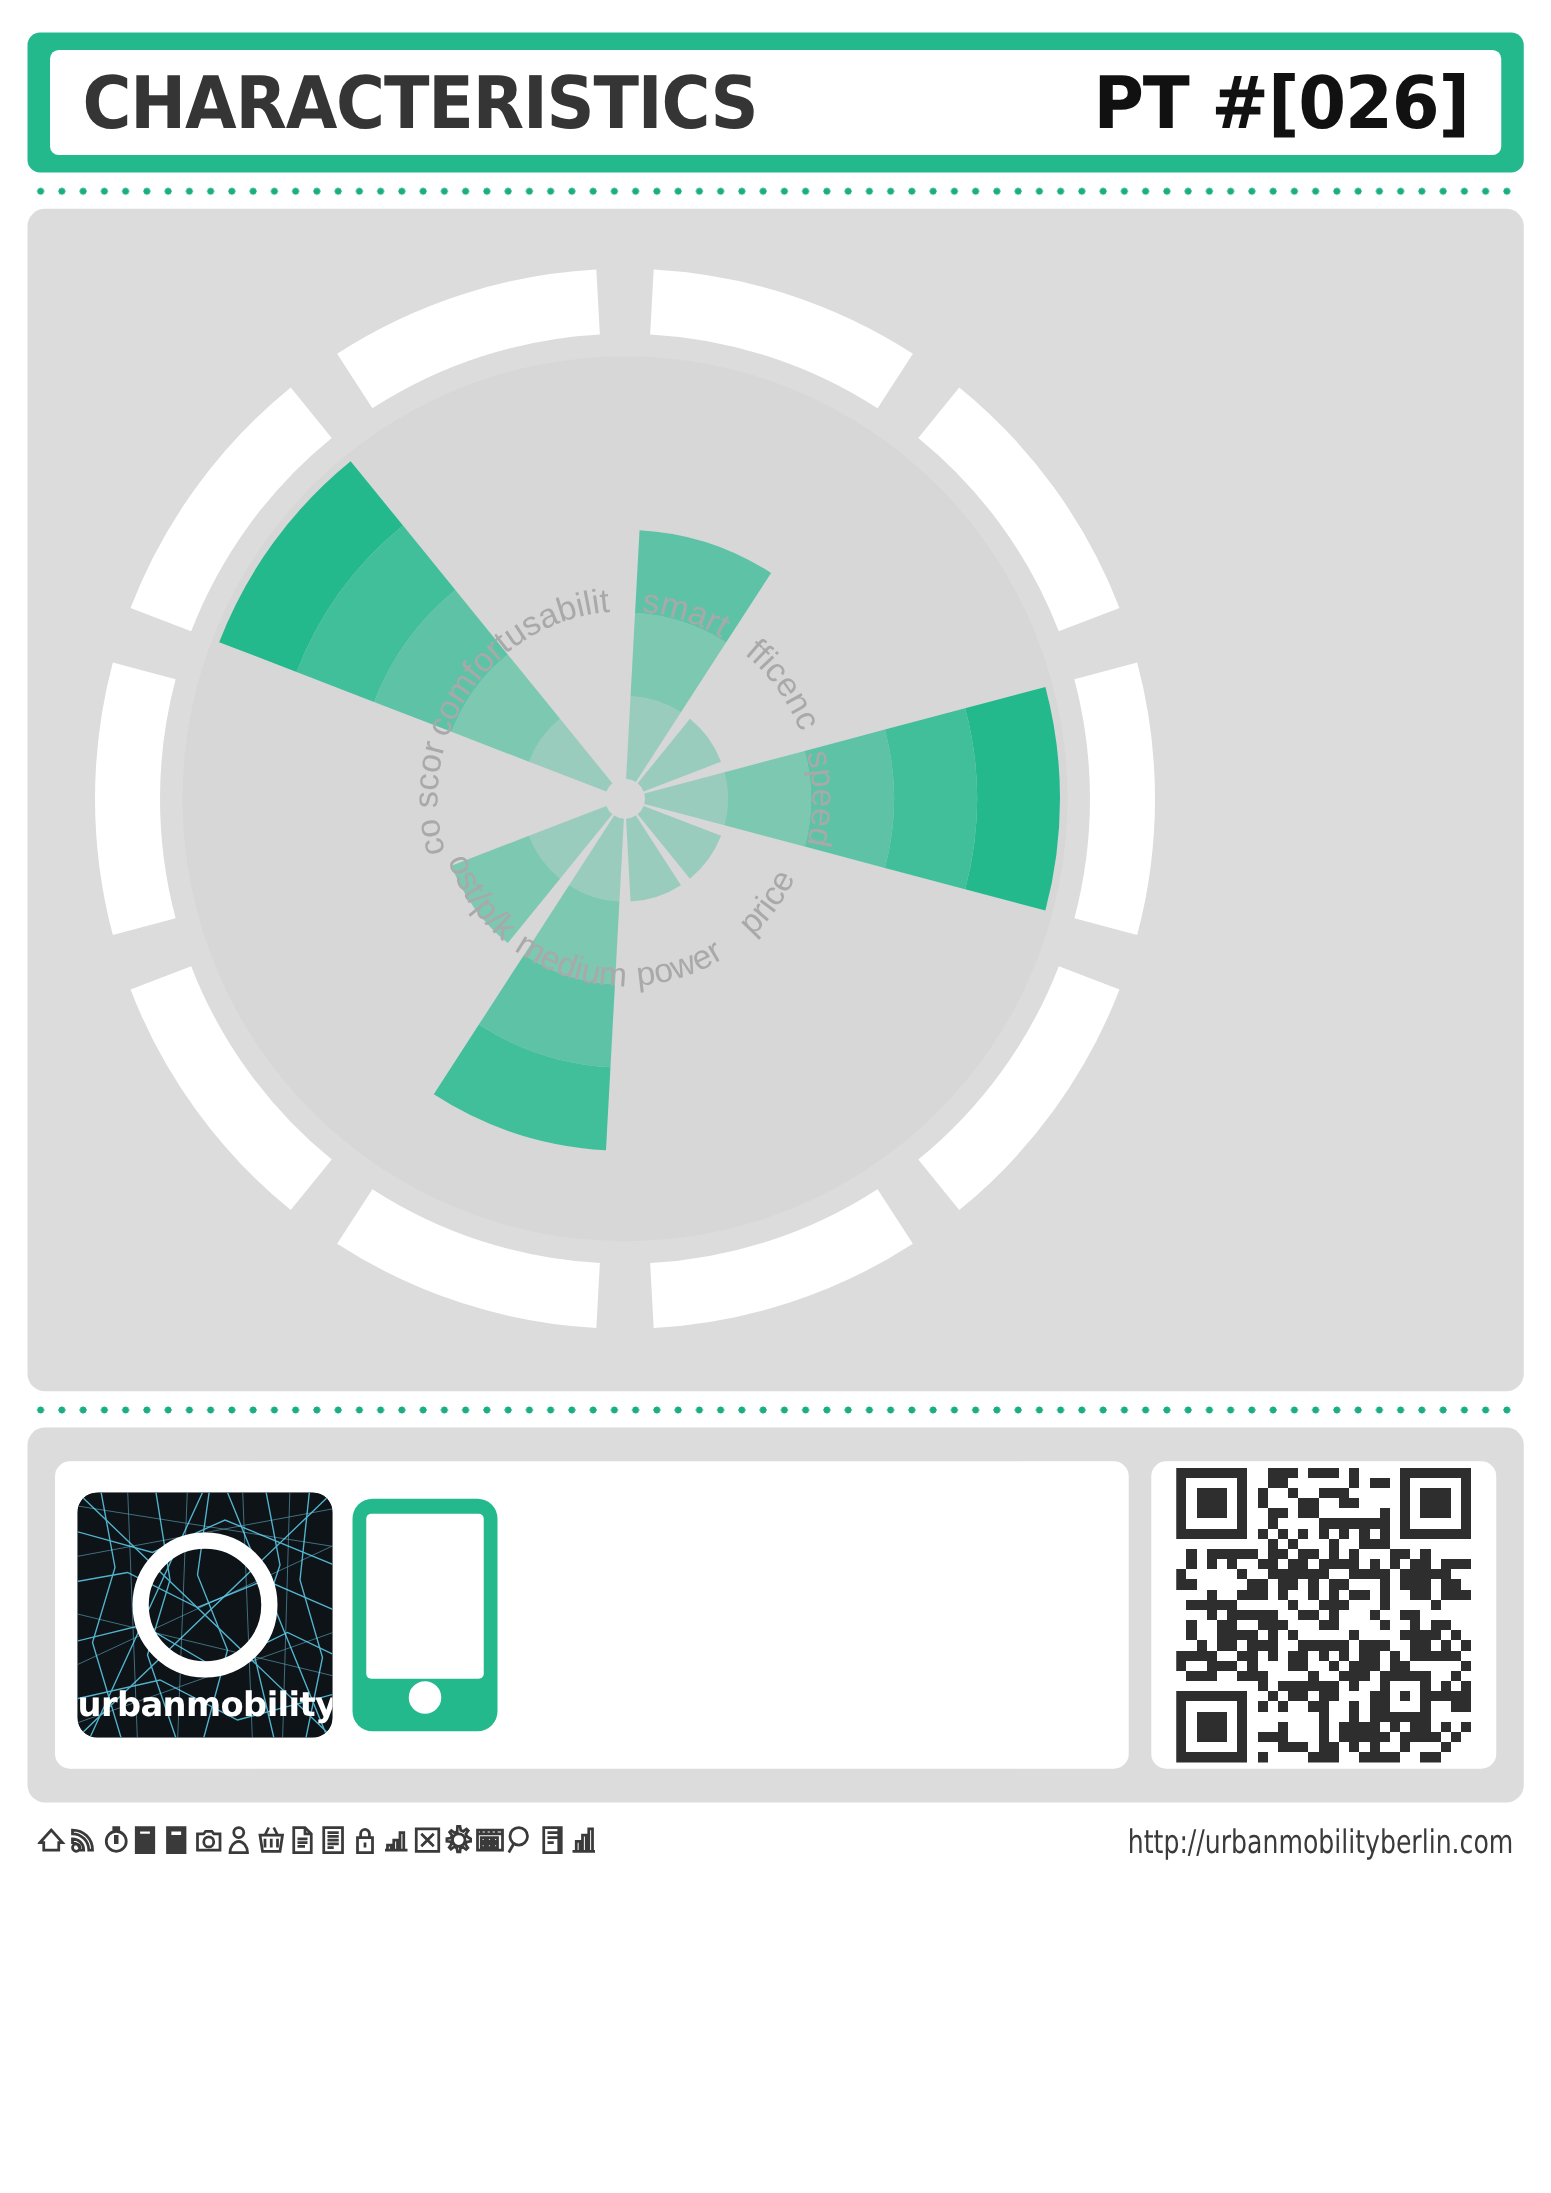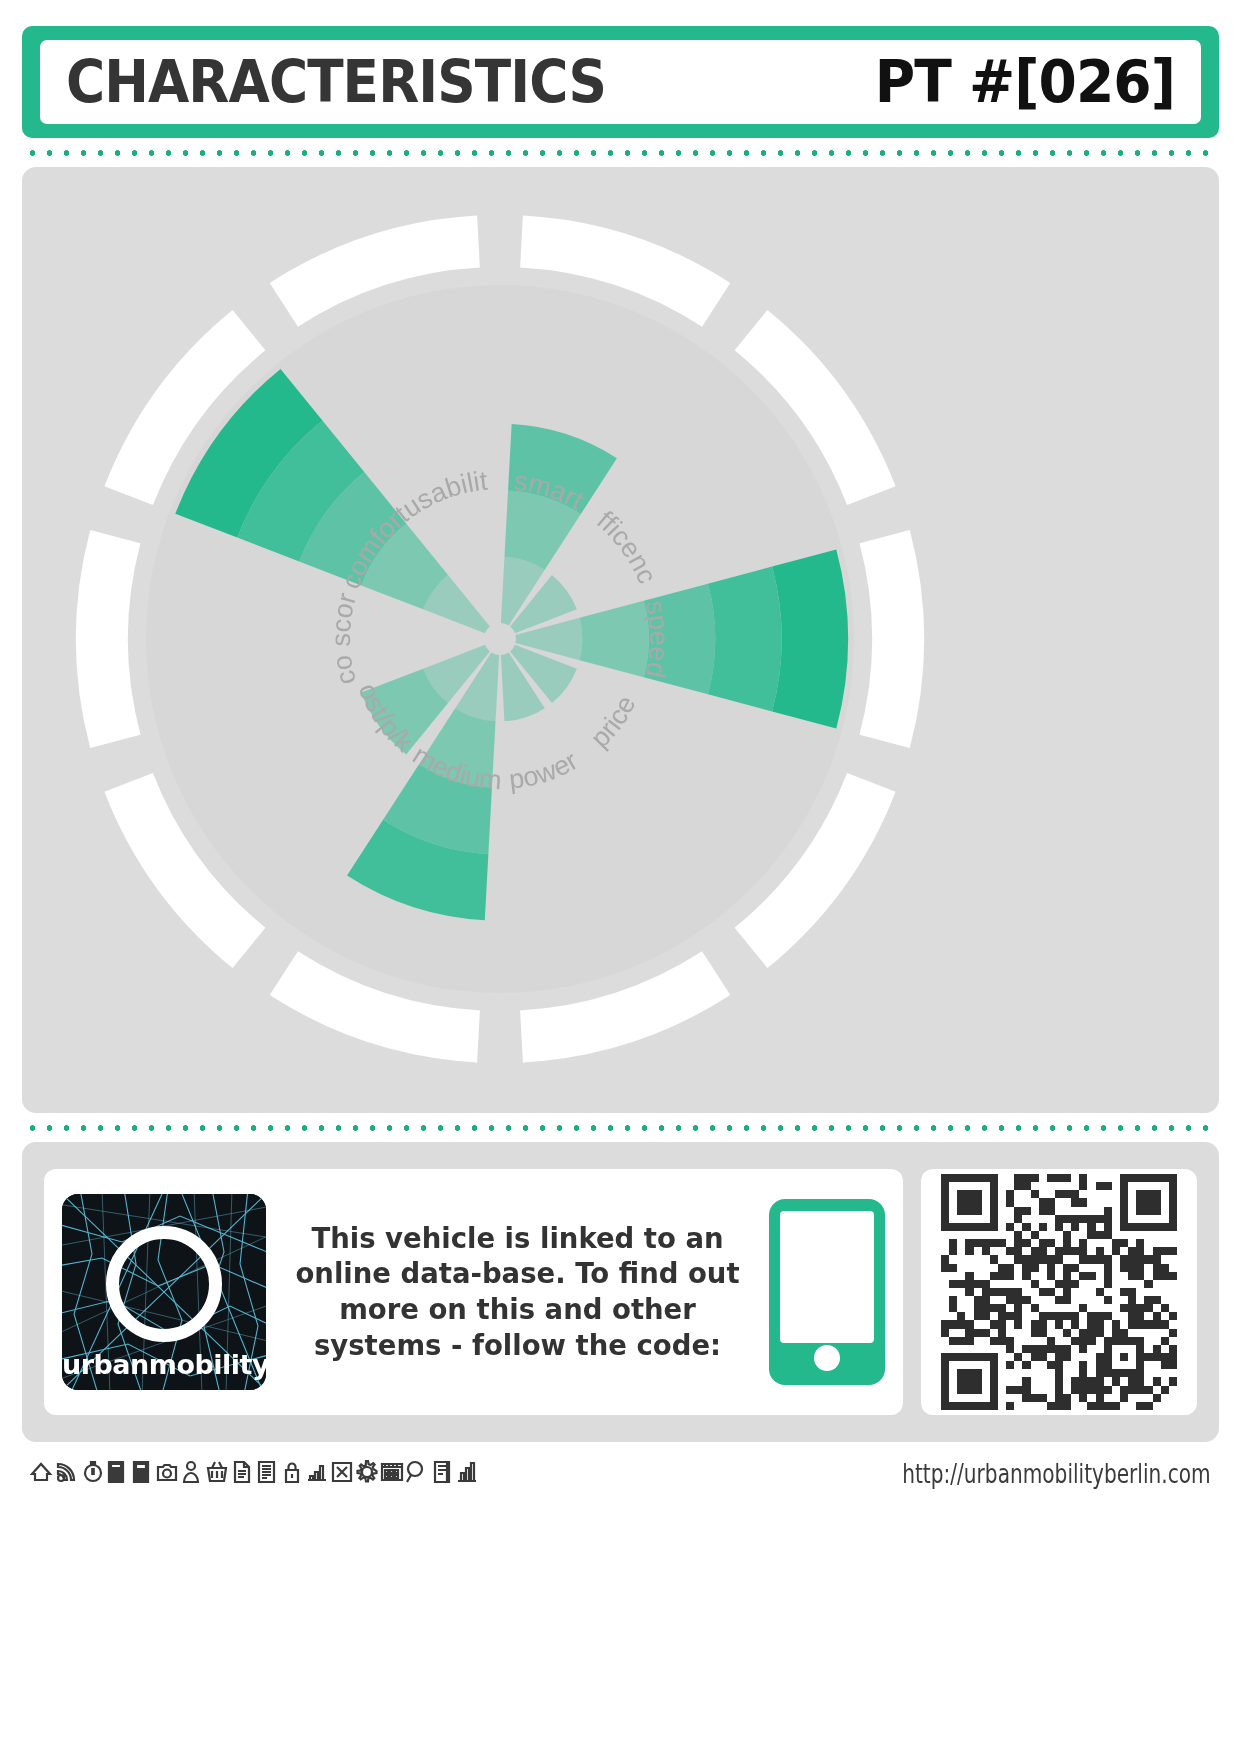--- a/index.html
+++ b/index.html
@@ -266,21 +266,20 @@
           </g>
           <g stroke="#7fe0ff" stroke-width="0.6" fill="none" opacity="0.6">
             <path d="M-5 10 L210 44 M-5 52 L210 12 M-5 96 L210 148 M-5 140 L210 40 M-5 186 L210 110"></path>
             <path d="M40 -5 L48 200 M88 -5 L80 200 M132 -5 L140 200 M170 -5 L164 200"></path>
           </g>
         </svg>
         <div class="logo-ring"></div>
         <div class="logo-word">urbanmobility</div>
       </div>
 
-      <div class="info-text">This vehicle is linked to an online data-base. To find out more on this and other systems - follow the code:</div>
 
       <div class="phone">
         <div class="phone-screen"></div>
         <div class="phone-btn"></div>
       </div>
     </div>
 
     <div class="qr-box">
       <svg id="qr" width="236" height="236" viewBox="0 0 29 29" shape-rendering="crispEdges">
           <path d="M0 0h1v1h-1zM1 0h1v1h-1zM2 0h1v1h-1zM3 0h1v1h-1zM4 0h1v1h-1zM5 0h1v1h-1zM6 0h1v1h-1zM9 0h1v1h-1zM10 0h1v1h-1zM11 0h1v1h-1zM13 0h1v1h-1zM14 0h1v1h-1zM15 0h1v1h-1zM17 0h1v1h-1zM22 0h1v1h-1zM23 0h1v1h-1zM24 0h1v1h-1zM25 0h1v1h-1zM26 0h1v1h-1zM27 0h1v1h-1zM28 0h1v1h-1zM0 1h1v1h-1zM6 1h1v1h-1zM9 1h1v1h-1zM10 1h1v1h-1zM17 1h1v1h-1zM19 1h1v1h-1zM20 1h1v1h-1zM22 1h1v1h-1zM28 1h1v1h-1zM0 2h1v1h-1zM2 2h1v1h-1zM3 2h1v1h-1zM4 2h1v1h-1zM6 2h1v1h-1zM8 2h1v1h-1zM11 2h1v1h-1zM14 2h1v1h-1zM15 2h1v1h-1zM16 2h1v1h-1zM22 2h1v1h-1zM24 2h1v1h-1zM25 2h1v1h-1zM26 2h1v1h-1zM28 2h1v1h-1zM0 3h1v1h-1zM2 3h1v1h-1zM3 3h1v1h-1zM4 3h1v1h-1zM6 3h1v1h-1zM8 3h1v1h-1zM12 3h1v1h-1zM13 3h1v1h-1zM16 3h1v1h-1zM17 3h1v1h-1zM22 3h1v1h-1zM24 3h1v1h-1zM25 3h1v1h-1zM26 3h1v1h-1zM28 3h1v1h-1zM0 4h1v1h-1zM2 4h1v1h-1zM3 4h1v1h-1zM4 4h1v1h-1zM6 4h1v1h-1zM9 4h1v1h-1zM10 4h1v1h-1zM12 4h1v1h-1zM13 4h1v1h-1zM20 4h1v1h-1zM22 4h1v1h-1zM24 4h1v1h-1zM25 4h1v1h-1zM26 4h1v1h-1zM28 4h1v1h-1zM0 5h1v1h-1zM6 5h1v1h-1zM9 5h1v1h-1zM14 5h1v1h-1zM15 5h1v1h-1zM16 5h1v1h-1zM17 5h1v1h-1zM18 5h1v1h-1zM19 5h1v1h-1zM20 5h1v1h-1zM22 5h1v1h-1zM28 5h1v1h-1zM0 6h1v1h-1zM1 6h1v1h-1zM2 6h1v1h-1zM3 6h1v1h-1zM4 6h1v1h-1zM5 6h1v1h-1zM6 6h1v1h-1zM8 6h1v1h-1zM10 6h1v1h-1zM12 6h1v1h-1zM14 6h1v1h-1zM16 6h1v1h-1zM18 6h1v1h-1zM20 6h1v1h-1zM22 6h1v1h-1zM23 6h1v1h-1zM24 6h1v1h-1zM25 6h1v1h-1zM26 6h1v1h-1zM27 6h1v1h-1zM28 6h1v1h-1zM9 7h1v1h-1zM11 7h1v1h-1zM15 7h1v1h-1zM18 7h1v1h-1zM19 7h1v1h-1zM20 7h1v1h-1zM1 8h1v1h-1zM3 8h1v1h-1zM4 8h1v1h-1zM5 8h1v1h-1zM6 8h1v1h-1zM7 8h1v1h-1zM9 8h1v1h-1zM10 8h1v1h-1zM12 8h1v1h-1zM13 8h1v1h-1zM15 8h1v1h-1zM17 8h1v1h-1zM21 8h1v1h-1zM22 8h1v1h-1zM24 8h1v1h-1zM1 9h1v1h-1zM3 9h1v1h-1zM5 9h1v1h-1zM8 9h1v1h-1zM9 9h1v1h-1zM11 9h1v1h-1zM12 9h1v1h-1zM14 9h1v1h-1zM15 9h1v1h-1zM16 9h1v1h-1zM17 9h1v1h-1zM19 9h1v1h-1zM21 9h1v1h-1zM23 9h1v1h-1zM24 9h1v1h-1zM26 9h1v1h-1zM27 9h1v1h-1zM28 9h1v1h-1zM0 10h1v1h-1zM6 10h1v1h-1zM9 10h1v1h-1zM10 10h1v1h-1zM11 10h1v1h-1zM12 10h1v1h-1zM13 10h1v1h-1zM14 10h1v1h-1zM17 10h1v1h-1zM18 10h1v1h-1zM19 10h1v1h-1zM20 10h1v1h-1zM22 10h1v1h-1zM23 10h1v1h-1zM24 10h1v1h-1zM25 10h1v1h-1zM26 10h1v1h-1zM0 11h1v1h-1zM1 11h1v1h-1zM7 11h1v1h-1zM8 11h1v1h-1zM10 11h1v1h-1zM11 11h1v1h-1zM13 11h1v1h-1zM15 11h1v1h-1zM16 11h1v1h-1zM20 11h1v1h-1zM22 11h1v1h-1zM23 11h1v1h-1zM24 11h1v1h-1zM26 11h1v1h-1zM27 11h1v1h-1zM3 12h1v1h-1zM6 12h1v1h-1zM7 12h1v1h-1zM8 12h1v1h-1zM10 12h1v1h-1zM13 12h1v1h-1zM15 12h1v1h-1zM17 12h1v1h-1zM18 12h1v1h-1zM20 12h1v1h-1zM23 12h1v1h-1zM24 12h1v1h-1zM26 12h1v1h-1zM27 12h1v1h-1zM28 12h1v1h-1zM1 13h1v1h-1zM2 13h1v1h-1zM3 13h1v1h-1zM4 13h1v1h-1zM5 13h1v1h-1zM11 13h1v1h-1zM14 13h1v1h-1zM15 13h1v1h-1zM16 13h1v1h-1zM20 13h1v1h-1zM25 13h1v1h-1zM3 14h1v1h-1zM5 14h1v1h-1zM6 14h1v1h-1zM7 14h1v1h-1zM8 14h1v1h-1zM9 14h1v1h-1zM12 14h1v1h-1zM13 14h1v1h-1zM15 14h1v1h-1zM19 14h1v1h-1zM22 14h1v1h-1zM23 14h1v1h-1zM1 15h1v1h-1zM4 15h1v1h-1zM5 15h1v1h-1zM8 15h1v1h-1zM9 15h1v1h-1zM10 15h1v1h-1zM14 15h1v1h-1zM15 15h1v1h-1zM20 15h1v1h-1zM23 15h1v1h-1zM25 15h1v1h-1zM26 15h1v1h-1zM1 16h1v1h-1zM4 16h1v1h-1zM5 16h1v1h-1zM6 16h1v1h-1zM7 16h1v1h-1zM9 16h1v1h-1zM11 16h1v1h-1zM17 16h1v1h-1zM22 16h1v1h-1zM23 16h1v1h-1zM24 16h1v1h-1zM25 16h1v1h-1zM27 16h1v1h-1zM2 17h1v1h-1zM4 17h1v1h-1zM5 17h1v1h-1zM7 17h1v1h-1zM8 17h1v1h-1zM9 17h1v1h-1zM12 17h1v1h-1zM13 17h1v1h-1zM14 17h1v1h-1zM15 17h1v1h-1zM16 17h1v1h-1zM18 17h1v1h-1zM19 17h1v1h-1zM20 17h1v1h-1zM23 17h1v1h-1zM24 17h1v1h-1zM26 17h1v1h-1zM28 17h1v1h-1zM0 18h1v1h-1zM1 18h1v1h-1zM2 18h1v1h-1zM3 18h1v1h-1zM6 18h1v1h-1zM7 18h1v1h-1zM9 18h1v1h-1zM11 18h1v1h-1zM12 18h1v1h-1zM14 18h1v1h-1zM16 18h1v1h-1zM18 18h1v1h-1zM19 18h1v1h-1zM21 18h1v1h-1zM23 18h1v1h-1zM24 18h1v1h-1zM25 18h1v1h-1zM26 18h1v1h-1zM27 18h1v1h-1zM0 19h1v1h-1zM3 19h1v1h-1zM4 19h1v1h-1zM5 19h1v1h-1zM7 19h1v1h-1zM11 19h1v1h-1zM12 19h1v1h-1zM15 19h1v1h-1zM17 19h1v1h-1zM18 19h1v1h-1zM19 19h1v1h-1zM21 19h1v1h-1zM22 19h1v1h-1zM28 19h1v1h-1zM1 20h1v1h-1zM2 20h1v1h-1zM3 20h1v1h-1zM6 20h1v1h-1zM7 20h1v1h-1zM8 20h1v1h-1zM13 20h1v1h-1zM16 20h1v1h-1zM17 20h1v1h-1zM18 20h1v1h-1zM20 20h1v1h-1zM21 20h1v1h-1zM22 20h1v1h-1zM23 20h1v1h-1zM24 20h1v1h-1zM27 20h1v1h-1zM8 21h1v1h-1zM10 21h1v1h-1zM11 21h1v1h-1zM12 21h1v1h-1zM13 21h1v1h-1zM14 21h1v1h-1zM15 21h1v1h-1zM17 21h1v1h-1zM20 21h1v1h-1zM24 21h1v1h-1zM26 21h1v1h-1zM28 21h1v1h-1zM0 22h1v1h-1zM1 22h1v1h-1zM2 22h1v1h-1zM3 22h1v1h-1zM4 22h1v1h-1zM5 22h1v1h-1zM6 22h1v1h-1zM9 22h1v1h-1zM11 22h1v1h-1zM12 22h1v1h-1zM14 22h1v1h-1zM15 22h1v1h-1zM19 22h1v1h-1zM20 22h1v1h-1zM22 22h1v1h-1zM24 22h1v1h-1zM25 22h1v1h-1zM26 22h1v1h-1zM27 22h1v1h-1zM28 22h1v1h-1zM0 23h1v1h-1zM6 23h1v1h-1zM8 23h1v1h-1zM10 23h1v1h-1zM13 23h1v1h-1zM14 23h1v1h-1zM17 23h1v1h-1zM19 23h1v1h-1zM20 23h1v1h-1zM24 23h1v1h-1zM27 23h1v1h-1zM28 23h1v1h-1zM0 24h1v1h-1zM2 24h1v1h-1zM3 24h1v1h-1zM4 24h1v1h-1zM6 24h1v1h-1zM14 24h1v1h-1zM17 24h1v1h-1zM19 24h1v1h-1zM20 24h1v1h-1zM21 24h1v1h-1zM22 24h1v1h-1zM23 24h1v1h-1zM24 24h1v1h-1zM0 25h1v1h-1zM2 25h1v1h-1zM3 25h1v1h-1zM4 25h1v1h-1zM6 25h1v1h-1zM10 25h1v1h-1zM14 25h1v1h-1zM16 25h1v1h-1zM17 25h1v1h-1zM18 25h1v1h-1zM19 25h1v1h-1zM21 25h1v1h-1zM23 25h1v1h-1zM24 25h1v1h-1zM26 25h1v1h-1zM28 25h1v1h-1zM0 26h1v1h-1zM2 26h1v1h-1zM3 26h1v1h-1zM4 26h1v1h-1zM6 26h1v1h-1zM8 26h1v1h-1zM9 26h1v1h-1zM10 26h1v1h-1zM14 26h1v1h-1zM16 26h1v1h-1zM17 26h1v1h-1zM18 26h1v1h-1zM19 26h1v1h-1zM20 26h1v1h-1zM22 26h1v1h-1zM23 26h1v1h-1zM24 26h1v1h-1zM25 26h1v1h-1zM27 26h1v1h-1zM0 27h1v1h-1zM6 27h1v1h-1zM10 27h1v1h-1zM11 27h1v1h-1zM12 27h1v1h-1zM14 27h1v1h-1zM15 27h1v1h-1zM17 27h1v1h-1zM19 27h1v1h-1zM22 27h1v1h-1zM26 27h1v1h-1zM0 28h1v1h-1zM1 28h1v1h-1zM2 28h1v1h-1zM3 28h1v1h-1zM4 28h1v1h-1zM5 28h1v1h-1zM6 28h1v1h-1zM8 28h1v1h-1zM13 28h1v1h-1zM14 28h1v1h-1zM15 28h1v1h-1zM18 28h1v1h-1zM19 28h1v1h-1zM20 28h1v1h-1zM21 28h1v1h-1zM24 28h1v1h-1zM25 28h1v1h-1z" fill="#2e2e2e"></path>

